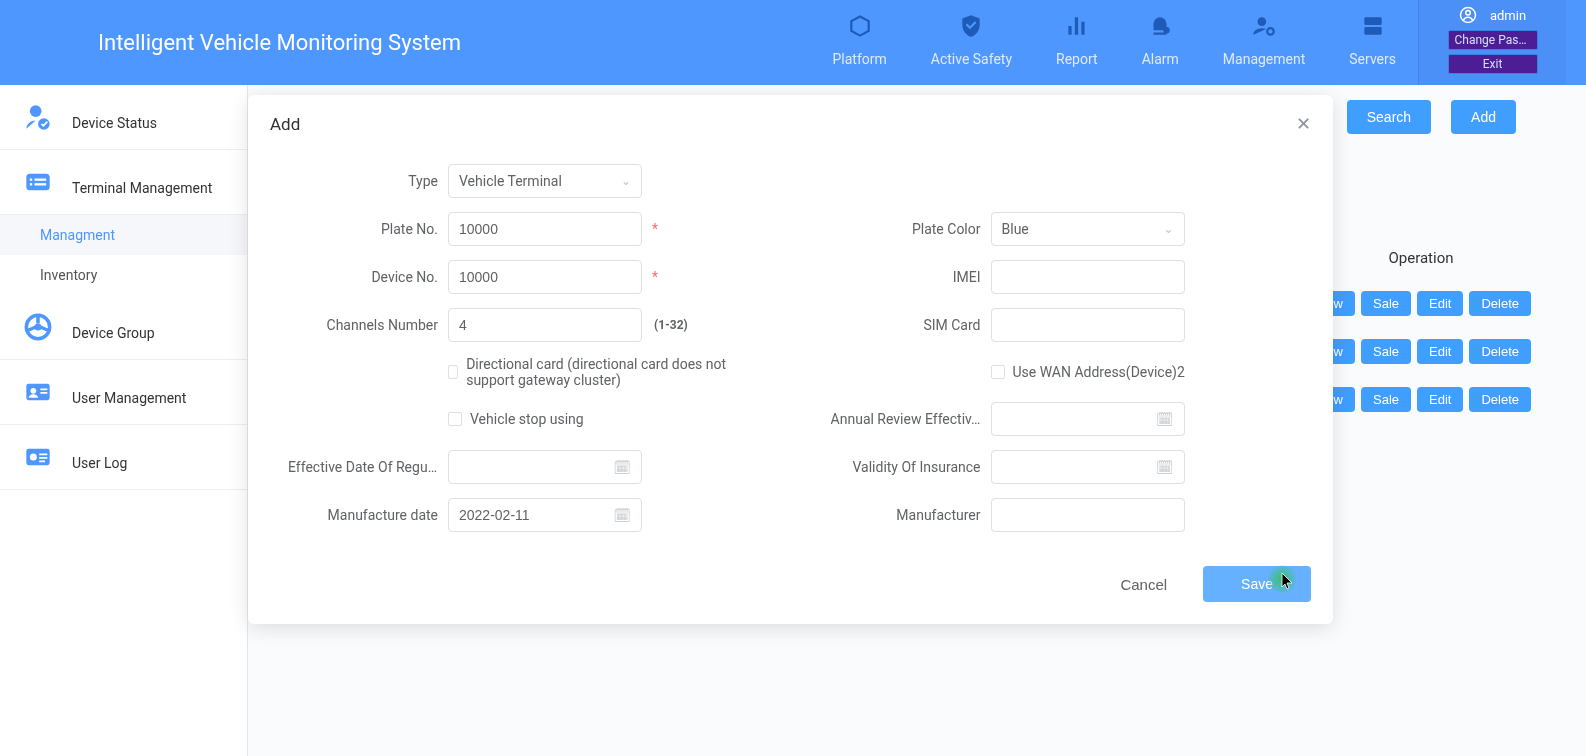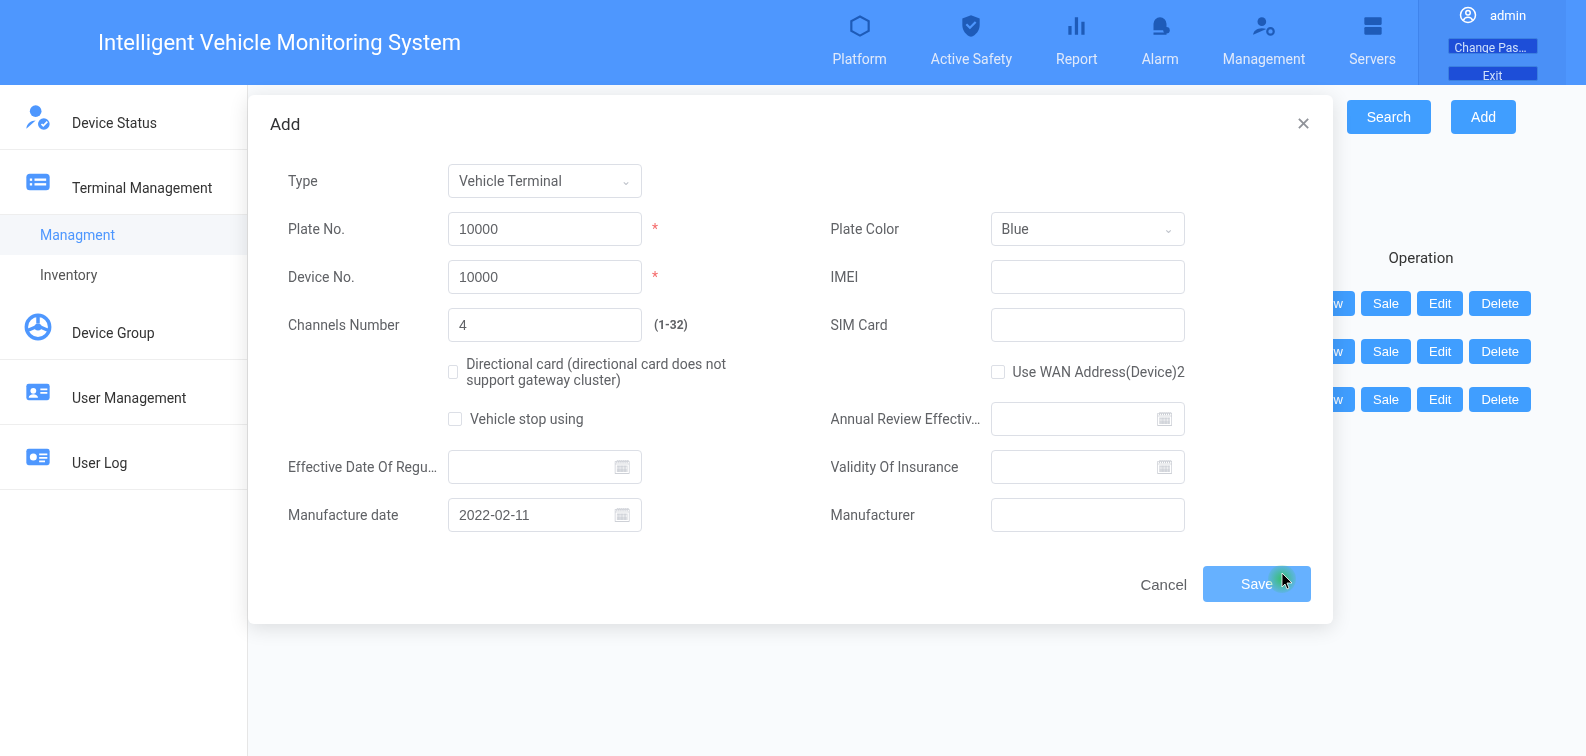--- a/index.html
+++ b/index.html
@@ -7,21 +7,21 @@
 
 
 .header { height: 85px; background: #4e97fe; display: flex; align-items: center; padding: 0 20px 0 98px; color: #fff; }
 .header-title { font-size: 22px; font-weight: 400; flex: 1; }
 .header-nav { display: flex; align-items: flex-end; height: 100%; }
 .header-nav-item { display: flex; flex-direction: column; align-items: center; justify-content: flex-end; padding: 0 22px 18px; color: #e0e9fa; cursor: pointer; font-size: 14px; }
 .header-nav-item .nav-icon { width: 26px; height: 26px; margin-bottom: 12px; display: flex; align-items: center; justify-content: center; }
 .header-user { height: 100%; width: 148px; background: #4a90f7; border-left: 1px solid #3f84ec; padding: 4px 8px; display: flex; flex-direction: column; align-items: center; }
 .user-row { display: flex; align-items: center; gap: 13px; font-size: 13px; padding: 2px 0; }
 .user-row svg { width: 18px; height: 18px; }
-.user-btn { background: #1d4ed8; border: 1px solid #3b7fe0; color: #cfe0fb; font-size: 12px; padding: 2px 6px; width: 90px; text-align: center; margin-top: 12px; border-radius: 2px; cursor: pointer; white-space: nowrap; overflow: hidden; text-overflow: ellipsis; }
+.user-btn { background: #4c1d95; border: 1px solid #3b7fe0; color: #cfe0fb; font-size: 12px; padding: 2px 6px; width: 90px; text-align: center; margin-top: 4px; border-radius: 2px; cursor: pointer; white-space: nowrap; overflow: hidden; text-overflow: ellipsis; }
 
 
 .layout { display: flex; height: calc(100% - 85px); }
 .sidebar { width: 248px; border-right: 1px solid #e6e6e6; background: #fff; }
 .sidebar-item { display: flex; align-items: flex-end; padding: 18px 20px 18px 24px; border-bottom: 1px solid #eee; cursor: pointer; color: #333; }
 .sidebar-item .side-icon { width: 28px; height: 28px; margin-right: 20px; display: flex; align-items: center; justify-content: center; }
 .sidebar-item .side-icon svg { fill: #4e97fe; }
 .sub-item { padding: 12px 20px 12px 40px; font-size: 14px; color: #555; cursor: pointer; }
 .sub-item.active { color: #4e97fe; background: #f5f7fa; }
 
@@ -36,32 +36,32 @@
 .op-row { position: absolute; right: 55px; display: flex; gap: 6px; }
 .op-row .btn { padding: 5px 12px; font-size: 13px; }
 .modal { position: absolute; top: 95px; left: 248px; width: 1085px; background: #fff; border-radius: 6px; box-shadow: 0 4px 20px rgba(0,0,0,0.12); }
 .modal-header { display: flex; justify-content: space-between; align-items: center; padding: 18px 22px 0; }
 .modal-title { font-size: 17px; color: #303133; }
 .modal-close { cursor: pointer; color: #909399; font-size: 18px; }
 .modal-body { padding: 30px 40px 20px; }
 .form-grid { display: grid; grid-template-columns: 1fr 1fr; column-gap: 80px; row-gap: 14px; }
 .form-row { display: flex; align-items: center; }
 .form-row.full { grid-column: 1 / 3; }
-.form-label { width: 160px; text-align: left; padding-right: 10px; color: #606266; font-size: 14px; white-space: nowrap; overflow: hidden; text-overflow: ellipsis; }
+.form-label { width: 160px; text-align: right; padding-right: 10px; color: #606266; font-size: 14px; white-space: nowrap; overflow: hidden; text-overflow: ellipsis; }
 .form-control { flex: 1; display: flex; align-items: center; gap: 6px; }
 .input, .select { width: 194px; height: 34px; border: 1px solid #dcdfe6; border-radius: 4px; padding: 0 10px; font-size: 14px; color: #606266; background: #fff; display: flex; align-items: center; justify-content: space-between; }
 .input input { border: none; outline: none; width: 100%; font-size: 14px; color: #606266; background: transparent; }
 .select { cursor: pointer; }
 .chev { color: #c0c4cc; font-size: 12px; }
 .cal-icon { color: #c0c4cc; }
 .req { color: #f56c6c; margin-left: 4px; }
 .hint { color: #606266; margin-left: 6px; font-size: 12px; font-weight: bold; }
 .checkbox-row { display: flex; align-items: center; gap: 8px; color: #606266; }
 .checkbox-row .cb { width: 14px; height: 14px; border: 1px solid #dcdfe6; border-radius: 2px; display: inline-block; }
-.modal-footer { display: flex; justify-content: flex-end; padding: 14px 22px 22px; align-items: center; }
+.modal-footer { display: flex; justify-content: flex-end; padding: 14px 22px 22px; gap: 20px; align-items: center; }
 .btn-cancel { background: transparent; color: #606266; font-size: 15px; }
 .btn-save { background: #66b1ff; color: #fff; padding: 10px 38px; font-size: 14px; border-radius: 4px; position: relative; }
 
 
 .cursor-spot { position: absolute; width: 28px; height: 28px; border-radius: 50%; background: radial-gradient(circle, rgba(49,194,91,0.9) 0%, rgba(49,194,91,0.15) 70%); top: 470px; left: 1020px; pointer-events: none; }
 .cursor-arrow { position: absolute; top: 478px; left: 1033px; pointer-events: none; }
 .cursor-arrow svg { width: 14px; height: 18px; }
 </style>
 </head>
 <body>

